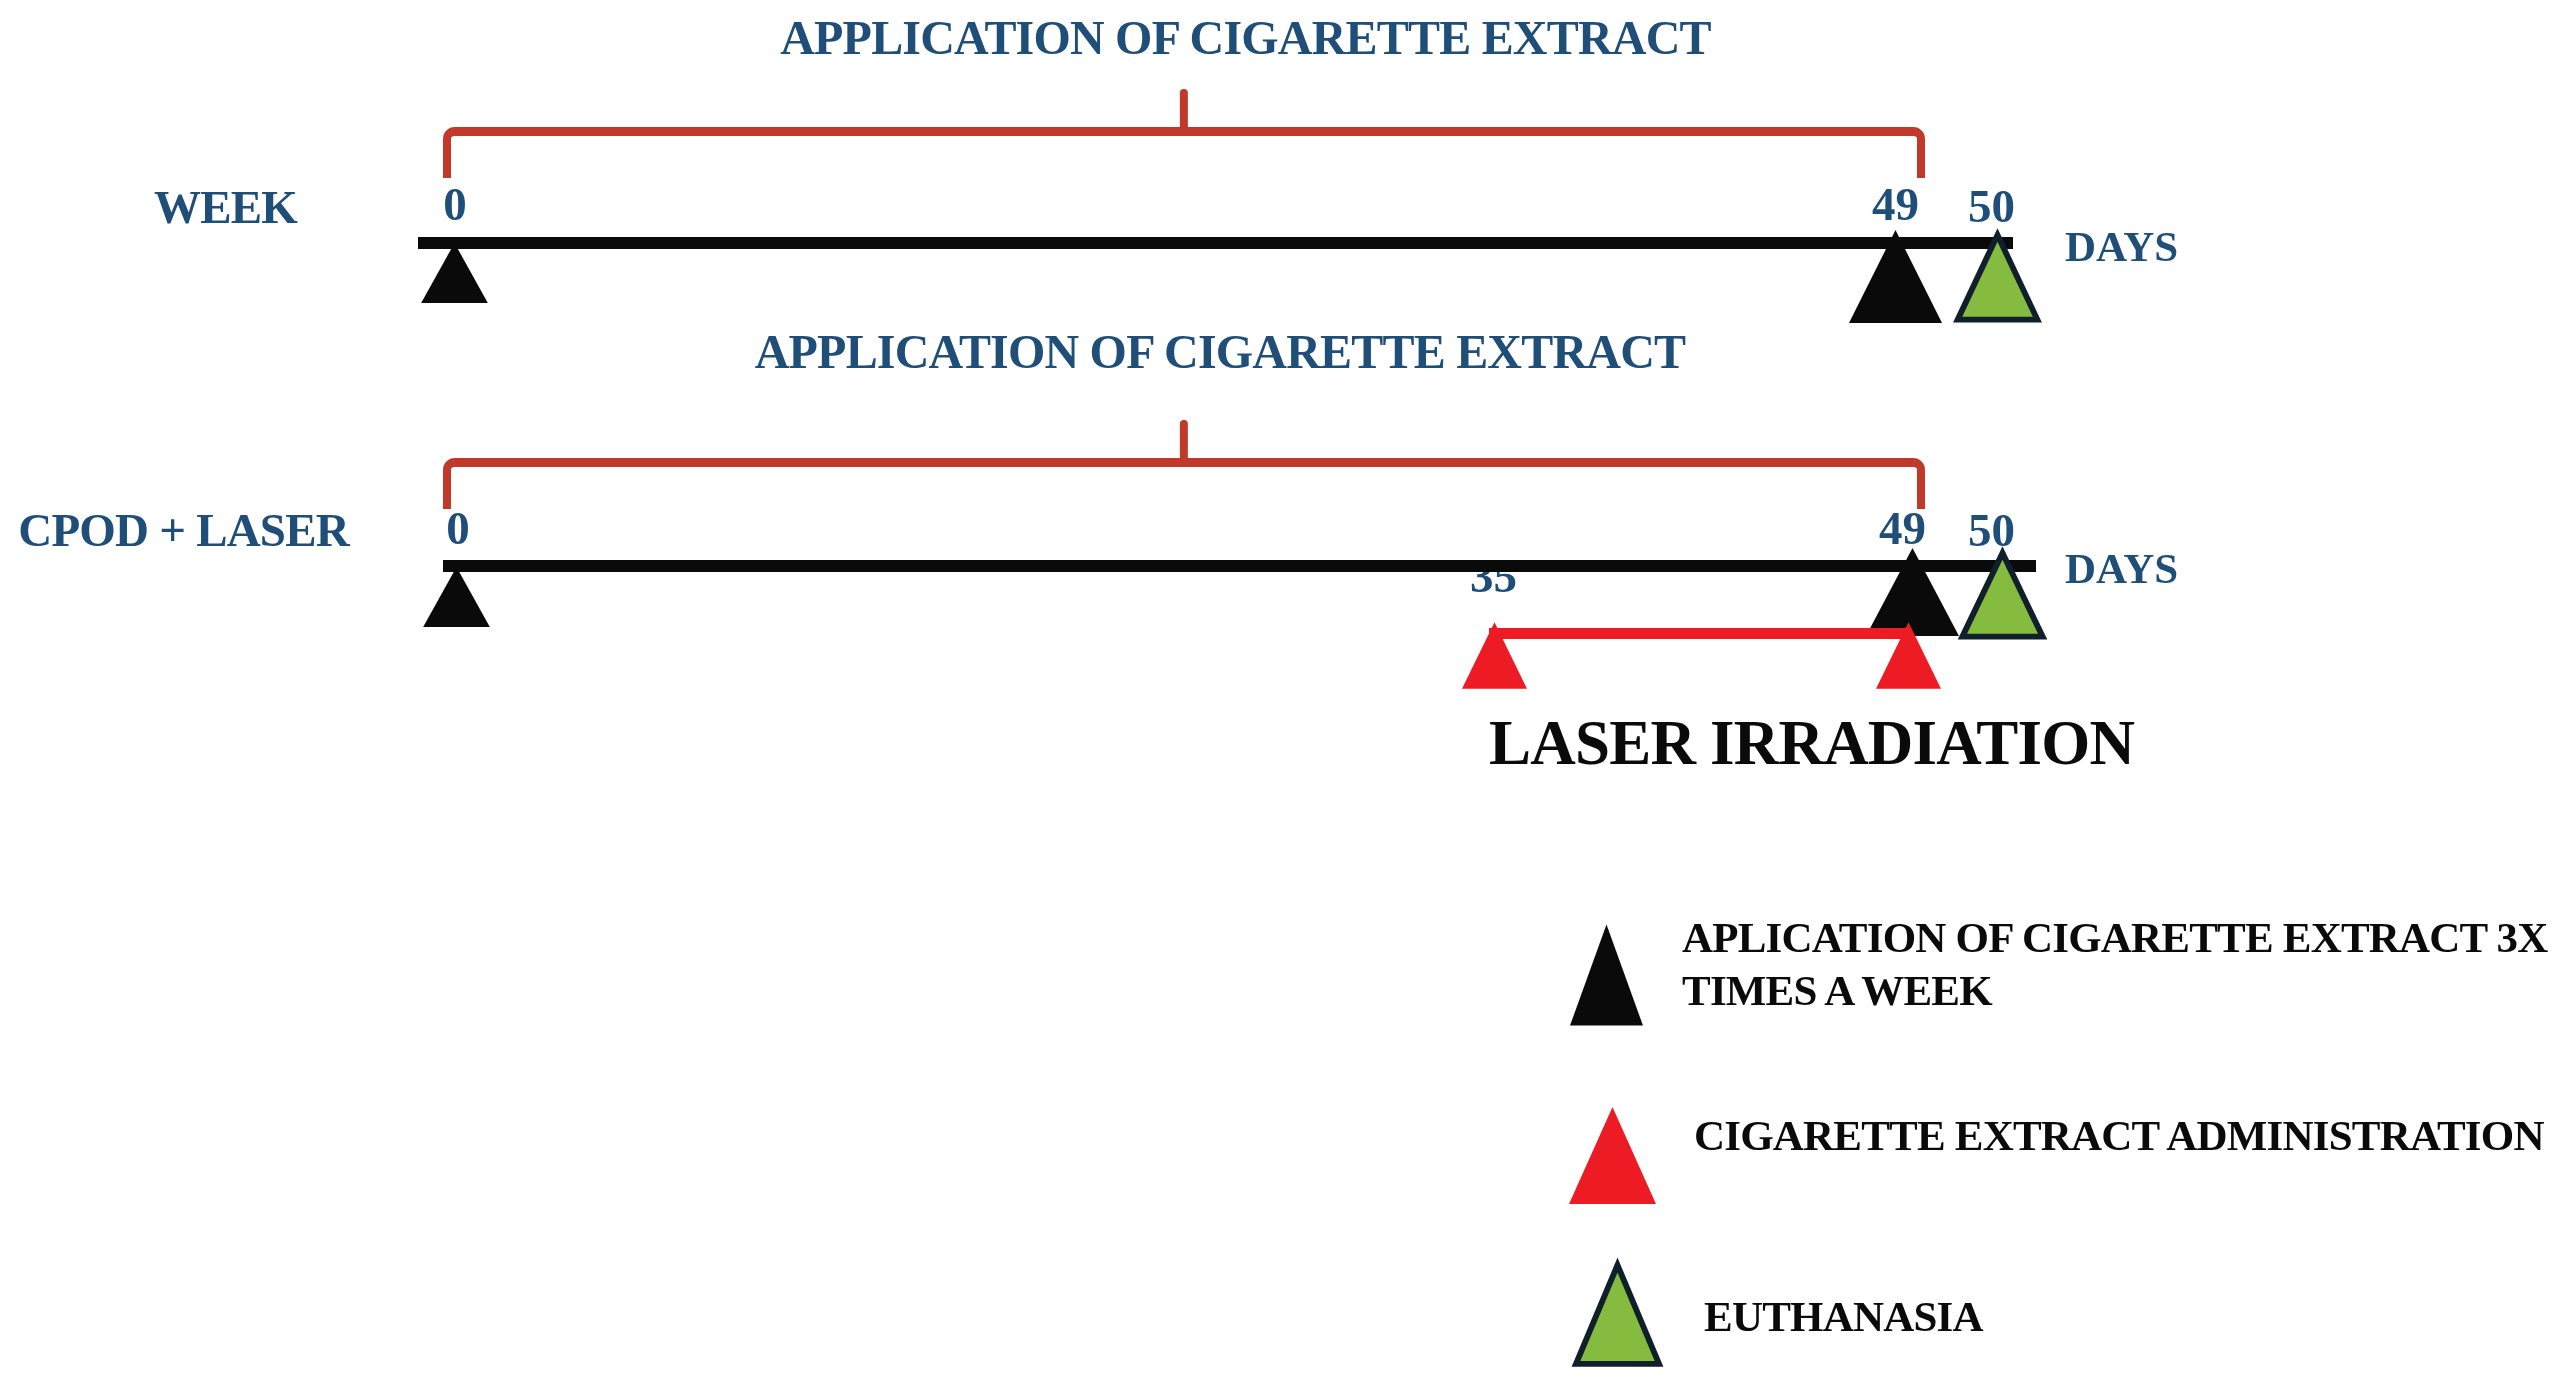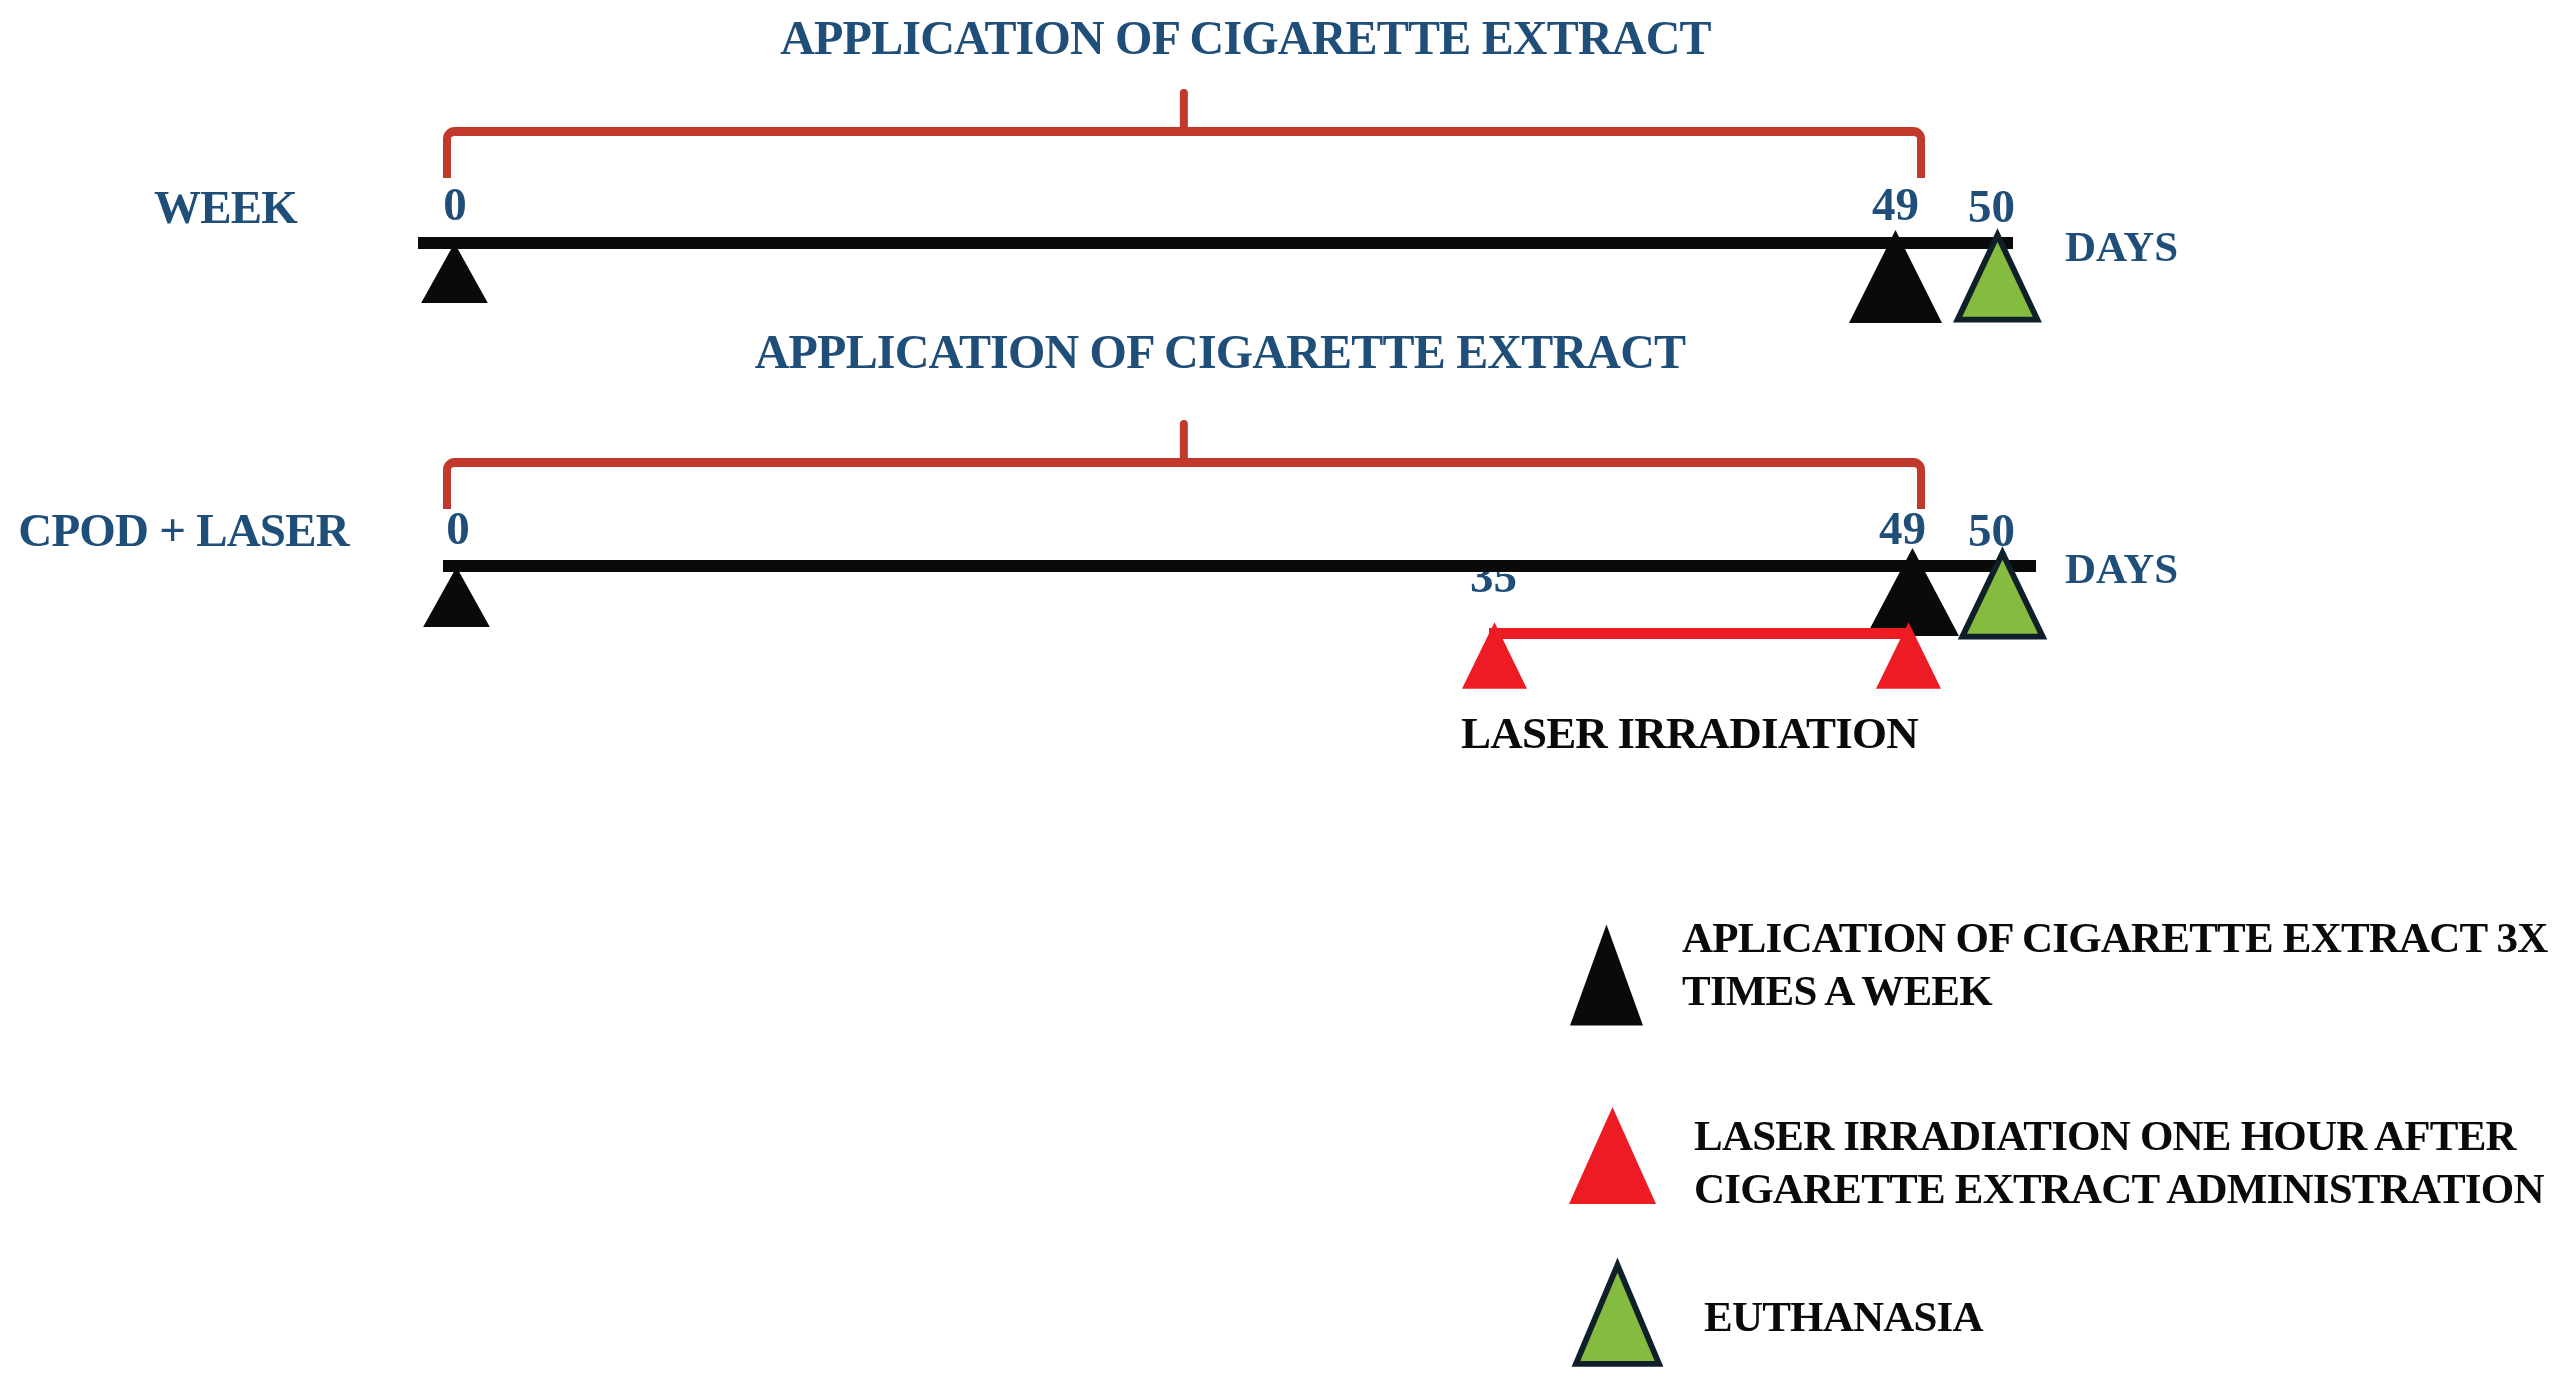--- a/index.html
+++ b/index.html
@@ -69,23 +69,24 @@
   .bar {
     background: var(--marker_black);
     height: 11.7px;
   }
   .laser-line {
     background: var(--laser_red);
     height: 10.8px;
   }
   .laser-segment-label {
     color: var(--text_black);
-    font-size: 45px;
-    letter-spacing: -0.8px;
-    white-space: nowrap;
+    font-size: 63px;
+    letter-spacing: -0.8px;
+    white-space: nowrap;
+    margin-left: 28px;
   }
   svg.marker { display: block; overflow: visible; }
   .tri-black { fill: var(--marker_black); }
   .tri-red { fill: var(--laser_red); }
   .tri-green {
     fill: var(--marker_green);
     stroke: var(--marker_green_outline);
     stroke-width: 7px;
   }
   .legend-text {
@@ -177,21 +178,20 @@
         <div>APLICATION OF CIGARETTE EXTRACT 3X</div>
         <div>TIMES A WEEK</div>
       </div>
     </div>
 
     <div>
       <svg class="abs marker" style="left:1569px; top:208px;" width="87" height="97" viewBox="0 0 104 116">
         <polygon class="tri-red" points="52,0 104,116 0,116"></polygon>
       </svg>
       <div class="abs legend-text" style="left:1694px; top:210px;">
-        <div>LASER IRRADIATION ONE HOUR AFTER</div>
         <div>CIGARETTE EXTRACT ADMINISTRATION</div>
       </div>
     </div>
 
     <div>
       <svg class="abs marker" style="left:1571px; top:360px;" width="93" height="110" viewBox="0 0 112 132">
         <polygon class="tri-green" points="56,7 106,126 6,126"></polygon>
       </svg>
       <div class="abs legend-text" style="left:1704px; top:391px;">
         <div>EUTHANASIA</div>

